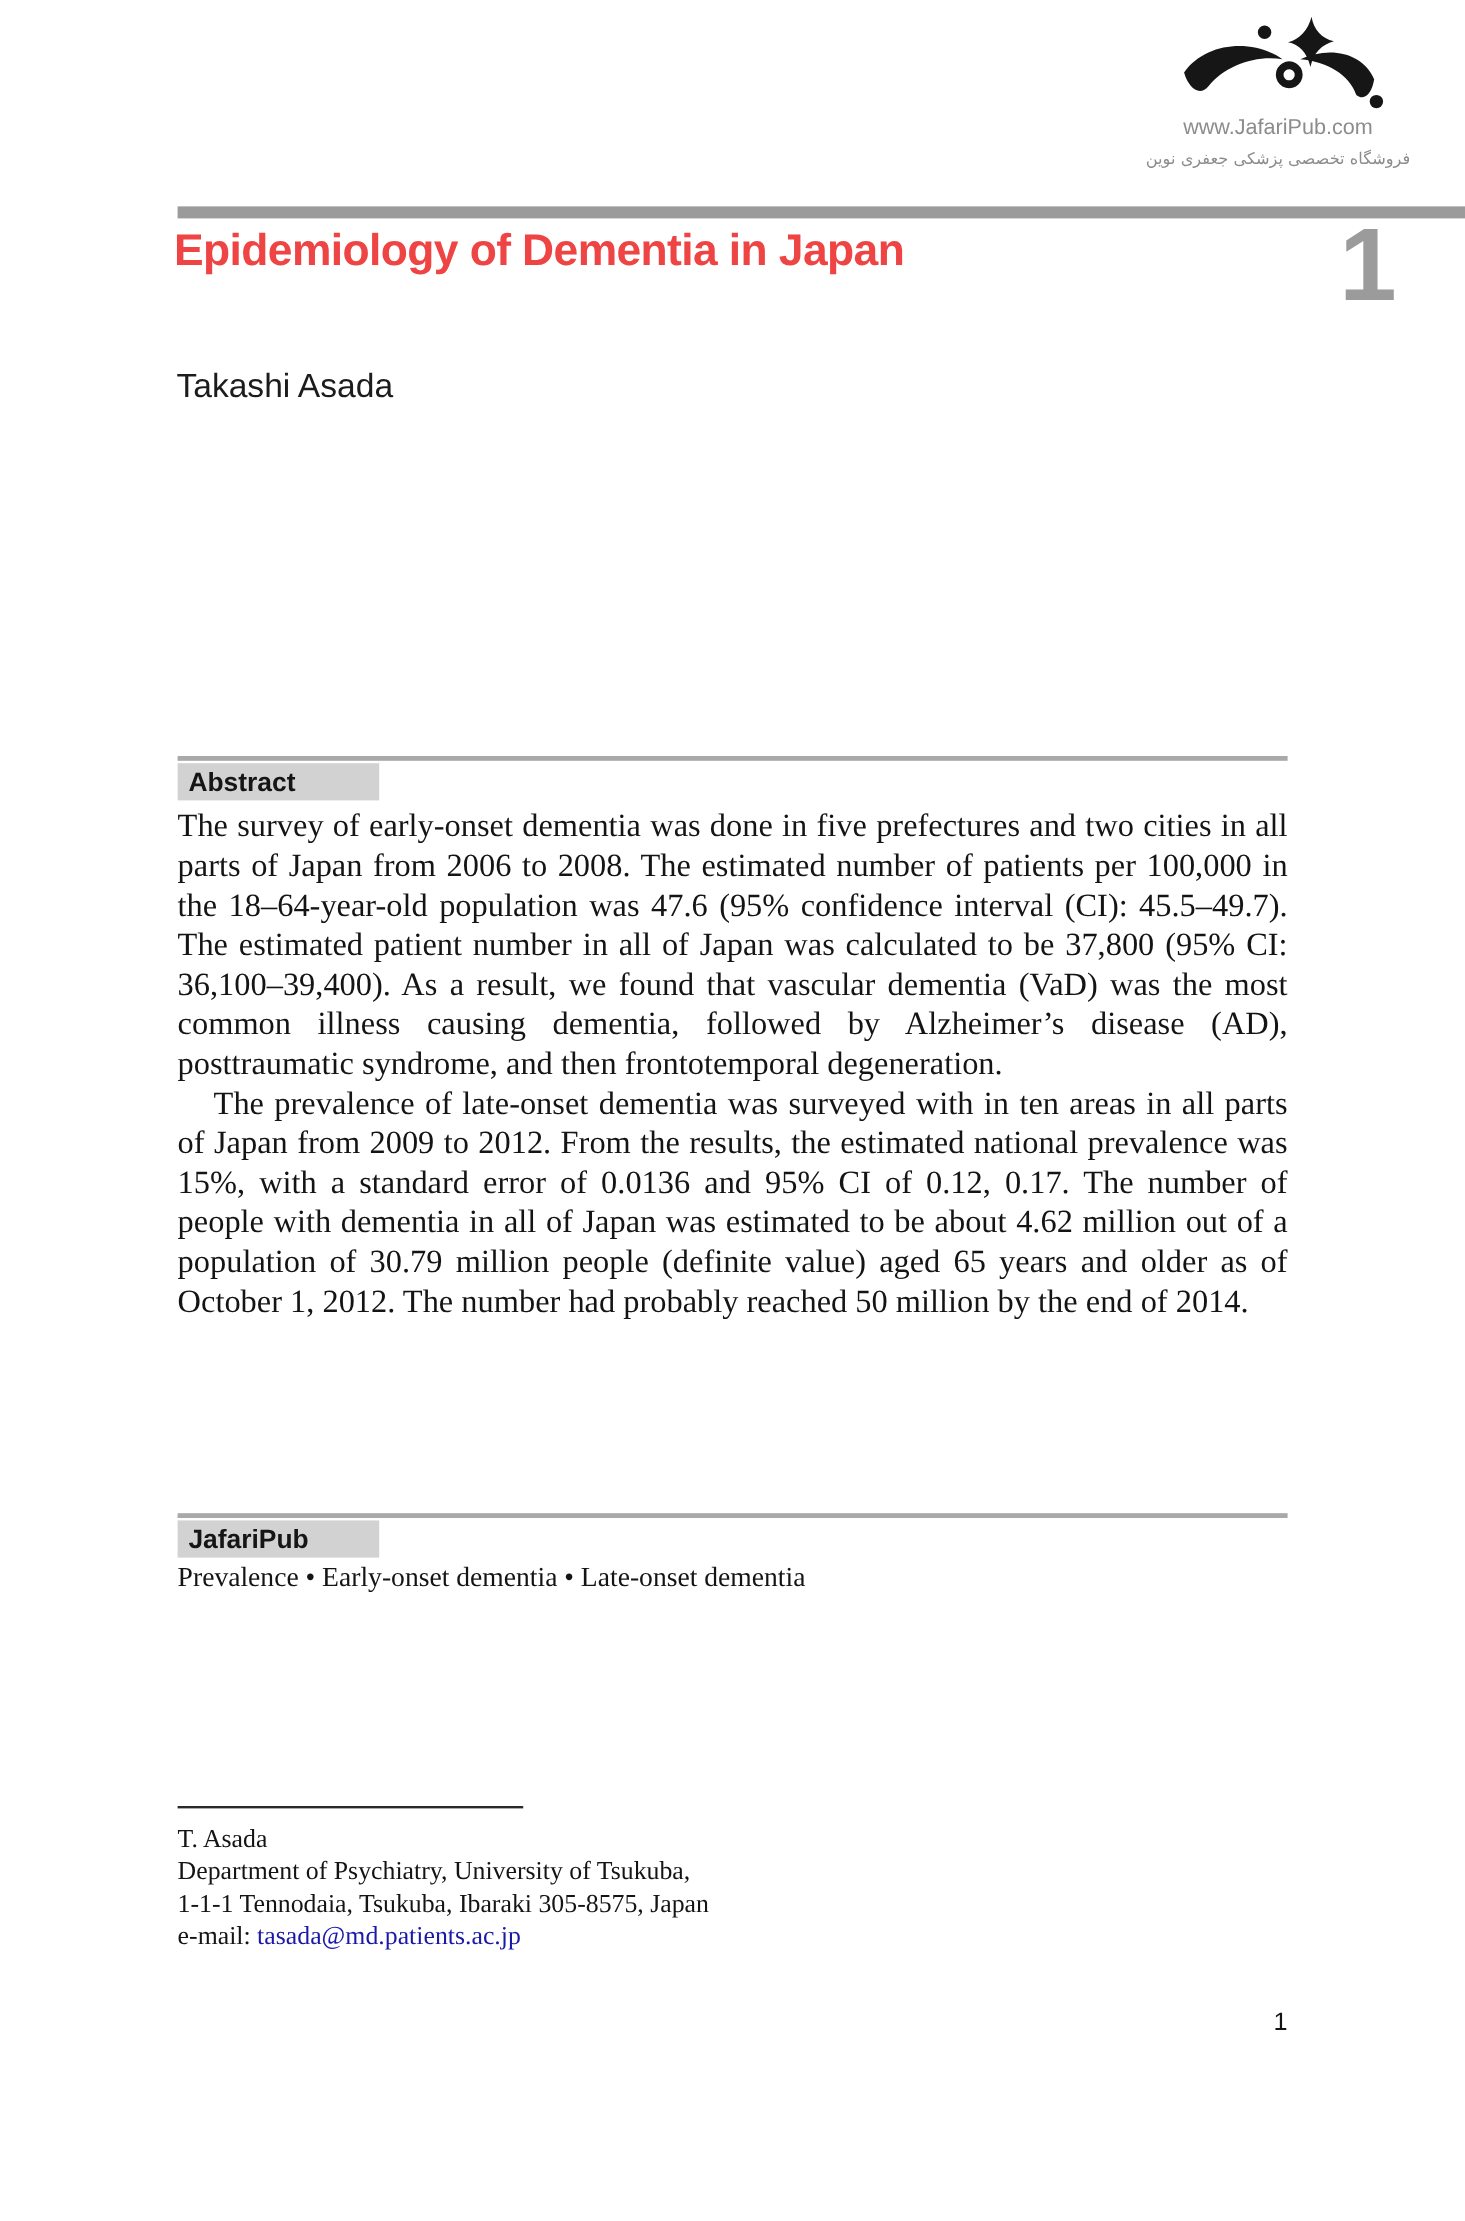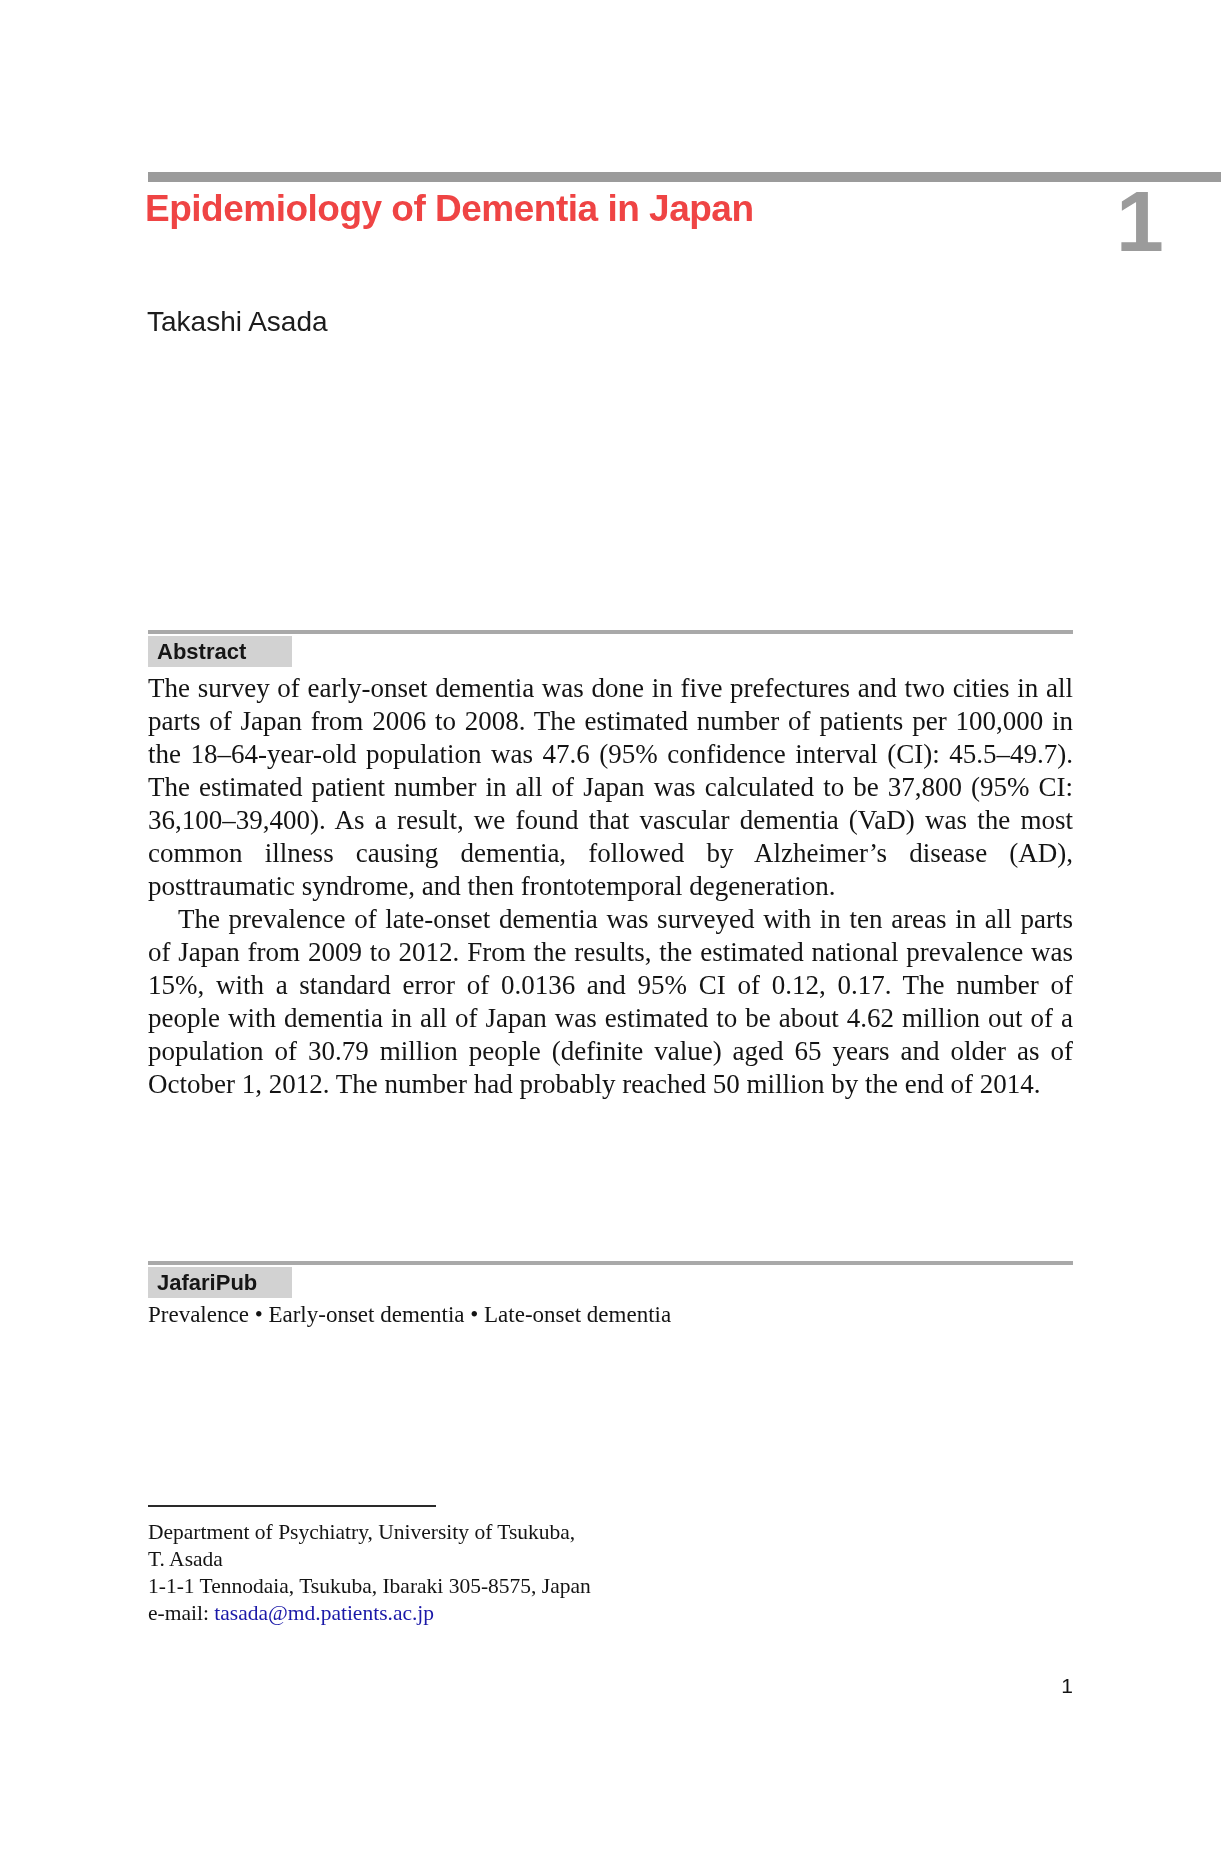--- a/index.html
+++ b/index.html
@@ -52,21 +52,21 @@
     font-size:28px; color:#1c1c1c;
   }
 
   
   .sec-rule {
     position:absolute; left:148px;
     width:925px; height:4px; background:#a9a9a9;
   }
   .sec-box {
     position:absolute; left:148px;
-    width:144px; height:31px; background:#d2d2d2;
+    width:168px; height:31px; background:#d2d2d2;
     display:flex; align-items:center;
   }
   .sec-box span {
     font-family:"Liberation Sans", sans-serif;
     font-weight:bold; font-size:22px; color:#151515;
     padding-left:9px;
   }
   .rule-abstract { top:630px; }
   .box-abstract  { top:636px; }
   .rule-keywords { top:1261px; }
@@ -106,20 +106,38 @@
     text-align:right;
     font-family:"Liberation Sans", sans-serif;
     font-size:21px; color:#141414;
   }
 </style>
 </head>
 <body>
 
 <div class="page">
 
+  <div class="stamp">
+    <svg width="188" height="82" viewBox="0 0 200 88">
+      <g fill="#161616">
+
+        <path d="M130,2 C132,14 139,21 150,24 C139,27 132,34 129,47 C126,34 119,27 109,25 C119,22 127,14 130,2 Z"></path>
+
+        <path d="M16,52 C36,24 78,22 104,40 C80,36 52,46 38,64 C30,74 20,66 16,52 Z"></path>
+
+        <path d="M186,58 C176,34 146,28 120,40 C144,42 164,54 170,72 C178,78 184,70 186,58 Z"></path>
+
+        <path d="M110,42 a12,12 0 1 0 0.1,0 Z M110,49 a5,5 0 1 1 -0.1,0 Z" fill-rule="evenodd"></path>
+        <circle cx="88" cy="16" r="6"></circle>
+        <circle cx="188" cy="78" r="6"></circle>
+      </g>
+    </svg>
+    <div class="stamp-url">www.JafariPub.com</div>
+    <div class="stamp-tagline" dir="rtl">فروشگاه تخصصی پزشکی جعفری نوین</div>
+  </div>
 
   <div class="top-rule"></div>
   <h1 class="chapter-title">Epidemiology of Dementia in Japan</h1>
   <div class="chapter-number">1</div>
   <div class="author">Takashi Asada</div>
 
   <div class="sec-rule rule-abstract"></div>
   <div class="sec-box box-abstract">
     <span>Abstract</span>
   </div>
@@ -129,21 +147,21 @@
   </div>
 
   <div class="sec-rule rule-keywords"></div>
   <div class="sec-box box-keywords">
     <span>JafariPub</span>
   </div>
   <div class="keywords-line">Prevalence • Early-onset dementia • Late-onset dementia</div>
 
   <div class="footnote-rule"></div>
   <div class="footnote">
+    <div>T. Asada</div>
     <div>Department of Psychiatry, University of Tsukuba,</div>
-    <div>T. Asada</div>
     <div>1-1-1 Tennodaia, Tsukuba, Ibaraki 305-8575, Japan</div>
     <div><span>e-mail: </span><a class="email-link">tasada@md.patients.ac.jp</a></div>
   </div>
 
   <div class="page-number">1</div>
 
 </div>
 
 </body></html>

